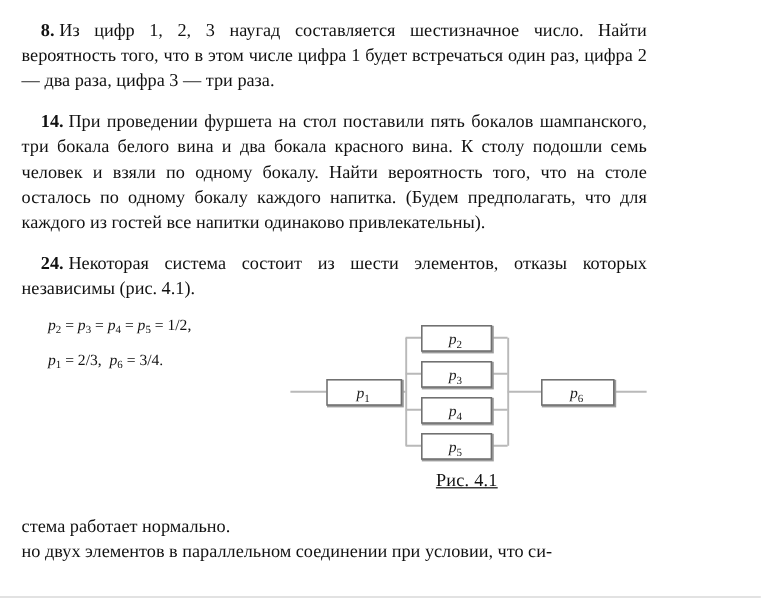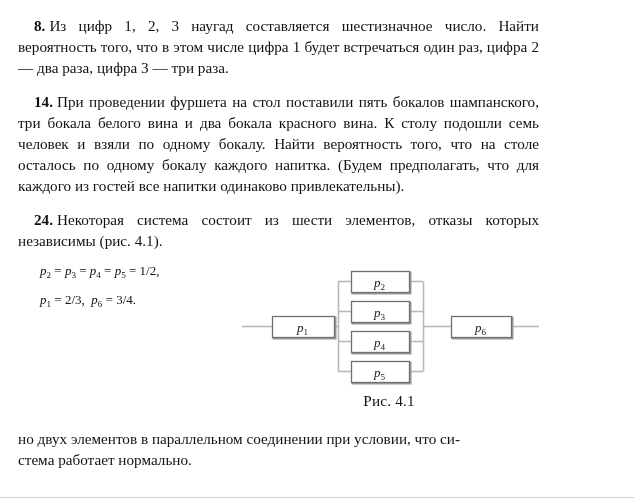--- a/index.html
+++ b/index.html
@@ -57,20 +57,21 @@
     top: 0;
   }
   .fig-caption {
     position: absolute;
     left: 0;
     top: 126px;
     width: 300px;
     text-align: center;
     font-size: 15.2px;
     letter-spacing: .2px;
+    text-decoration: underline;
   }
 
   .p24-text {
     font-size: 15.2px;
     line-height: 1.38;
     text-align: justify;
     margin: 0;
   }
   .p24-narrow {
     font-size: 15.2px;
@@ -219,19 +220,19 @@
 
 
     <div class="formula">
       <span>p</span><sub>2</sub><span class="up"> = </span><span>p</span><sub>3</sub><span class="up"> = </span><span>p</span><sub>4</sub><span class="up"> = </span><span>p</span><sub>5</sub><span class="up"> = </span><span class="up">1/2,</span>
     </div>
 
     <div class="formula">
       <span>p</span><sub>1</sub><span class="up"> = </span><span class="up">2/3,</span><span class="up">&nbsp;&nbsp;</span><span>p</span><sub>6</sub><span class="up"> = </span><span class="up">3/4.</span>
     </div>
 
+    <p class="tail-last">стема работает нормально.</p>
     <p class="tail-last">но двух элементов в параллельном соединении при условии, что си-</p>
-    <p class="tail-last">стема работает нормально.</p>
 
   </div>
 
   <div class="bottom-rule"></div>
 </div>
 
 </body></html>

